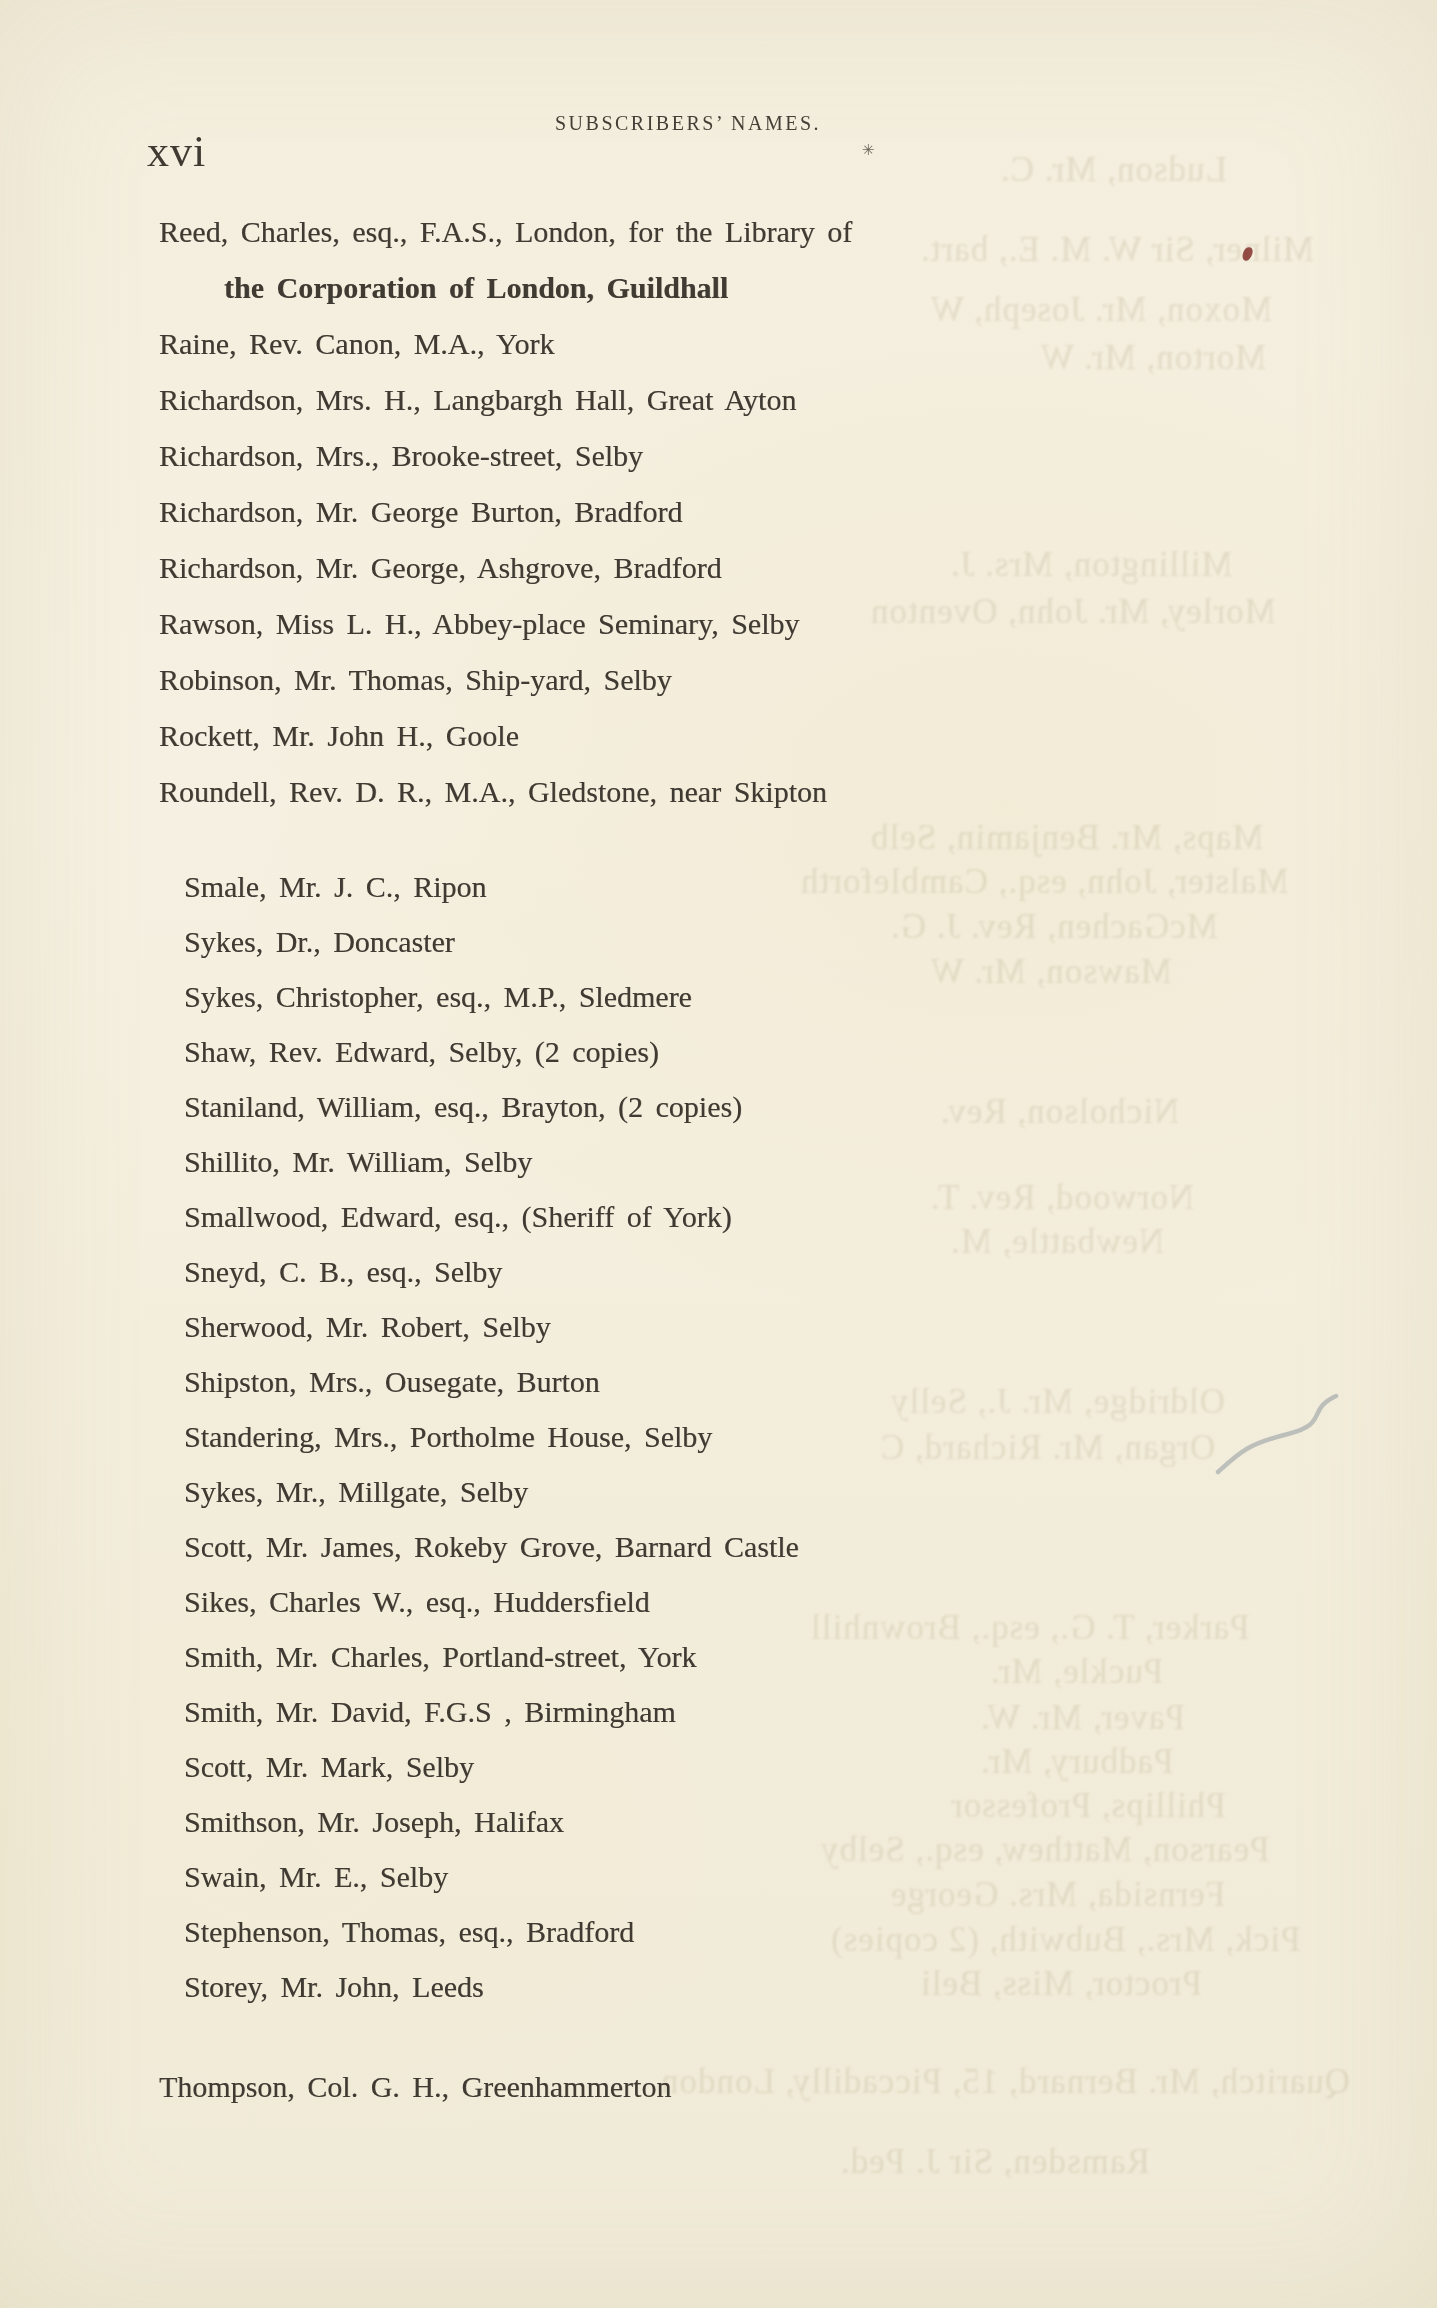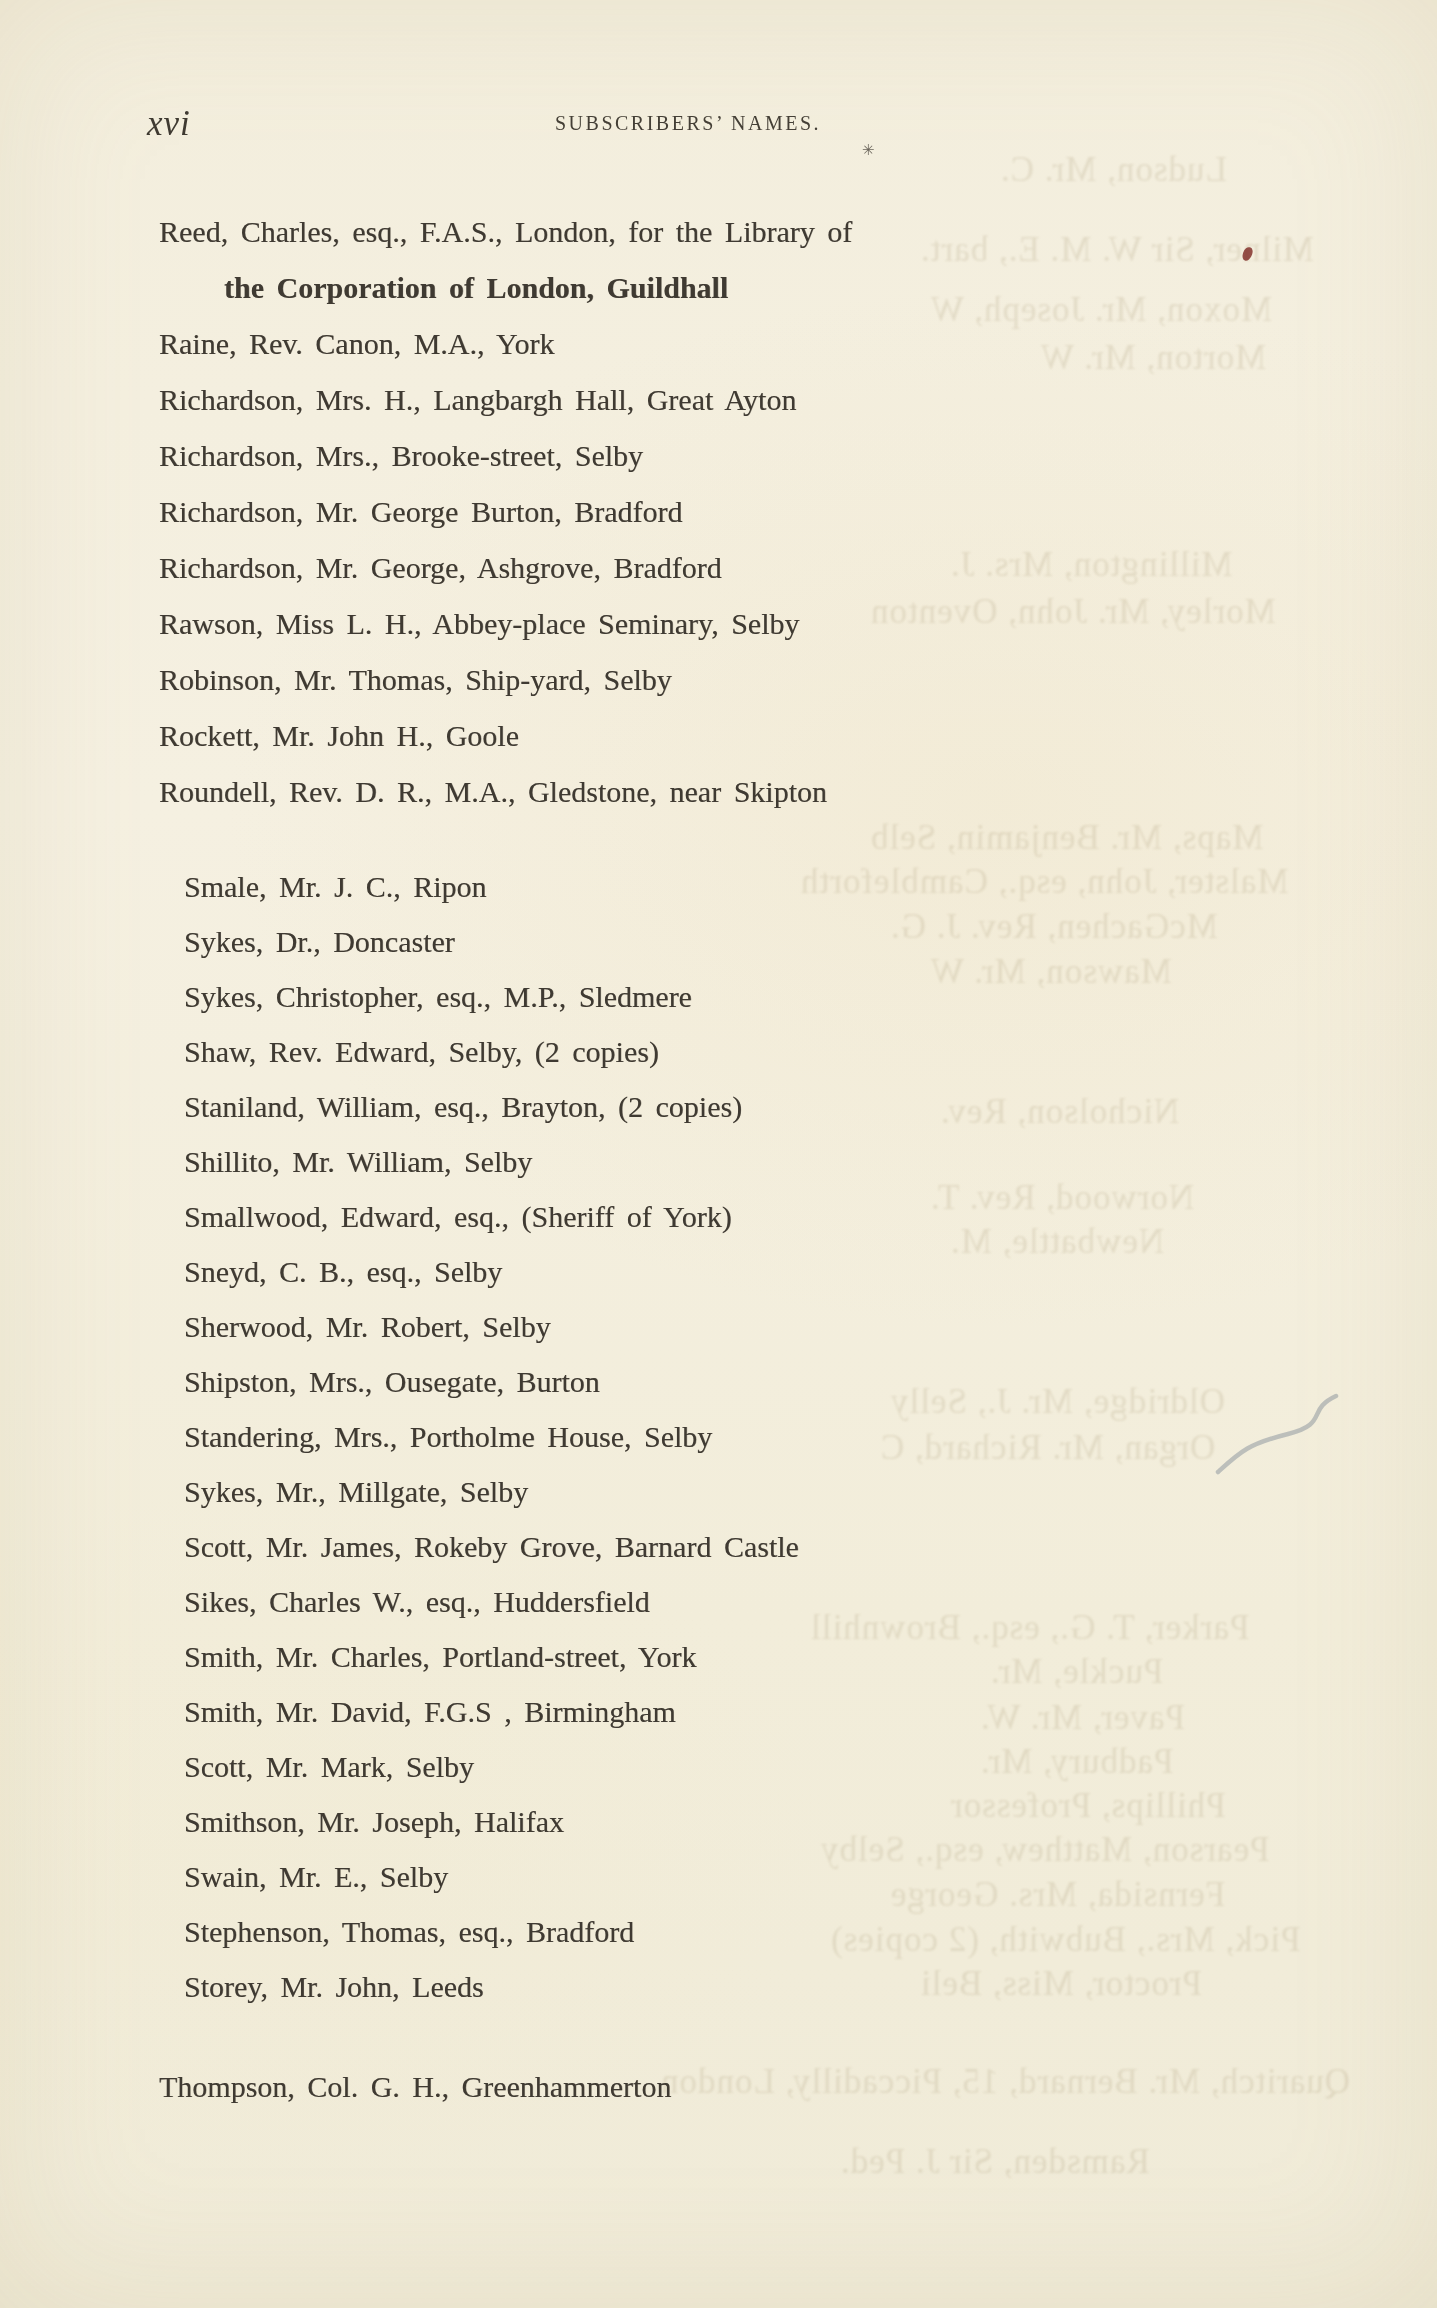--- a/index.html
+++ b/index.html
@@ -10,22 +10,22 @@
       radial-gradient(900px 600px at 20% 80%, rgba(242,234,208,0.25), rgba(0,0,0,0) 60%),
       linear-gradient(180deg,#f3eedd 0%,#f5f0e1 35%,#f2edda 70%,#f0ebd8 100%);
     font-family:"Liberation Serif","DejaVu Serif",serif;
     color:#3f3a32;
   }
   .canvas::after{
     content:"";position:absolute;inset:0;pointer-events:none;
     box-shadow:inset 0 0 150px rgba(180,160,110,0.16);
   }
   .page-number{
-    position:absolute;left:147px;top:104px;
-    font-size:35px;letter-spacing:1px;font-style:italic;
+    position:absolute;left:147px;top:126px;
+    font-size:44px;letter-spacing:1px;
   }
   .running-header{
     position:absolute;left:555px;top:112px;
     font-size:20px;letter-spacing:2.5px;color:#443f37;white-space:nowrap;
   }
   .printer-mark{
     position:absolute;left:862px;top:141px;
     font-size:15px;color:#514b42;opacity:.85;
   }
   .body-text{

